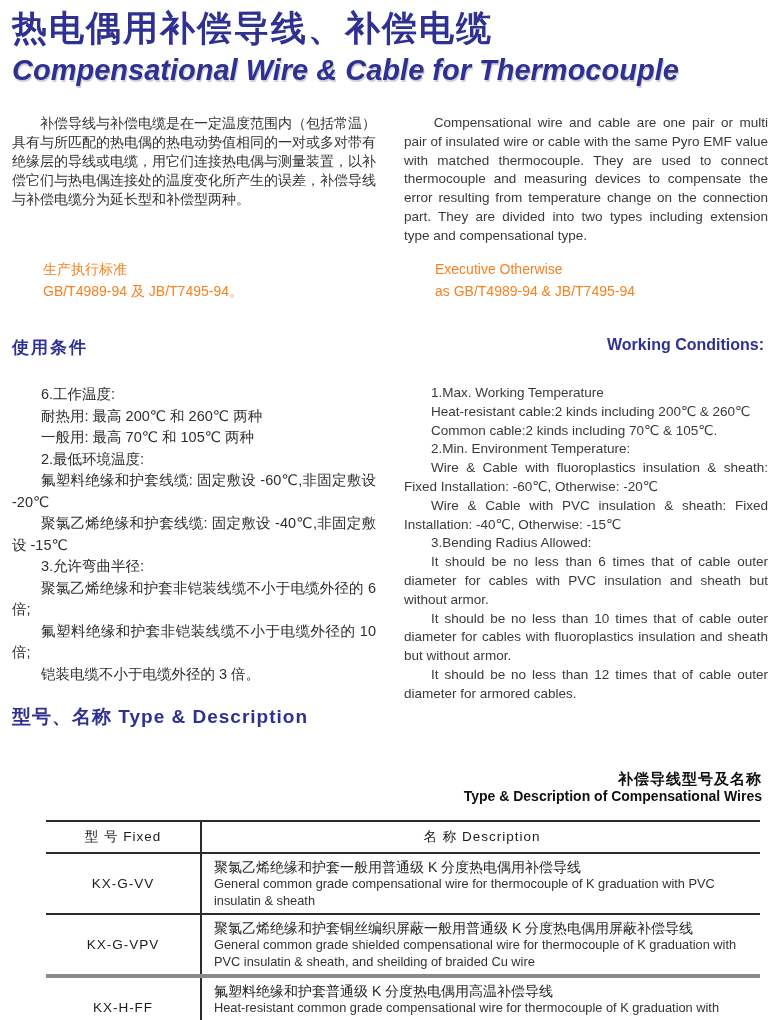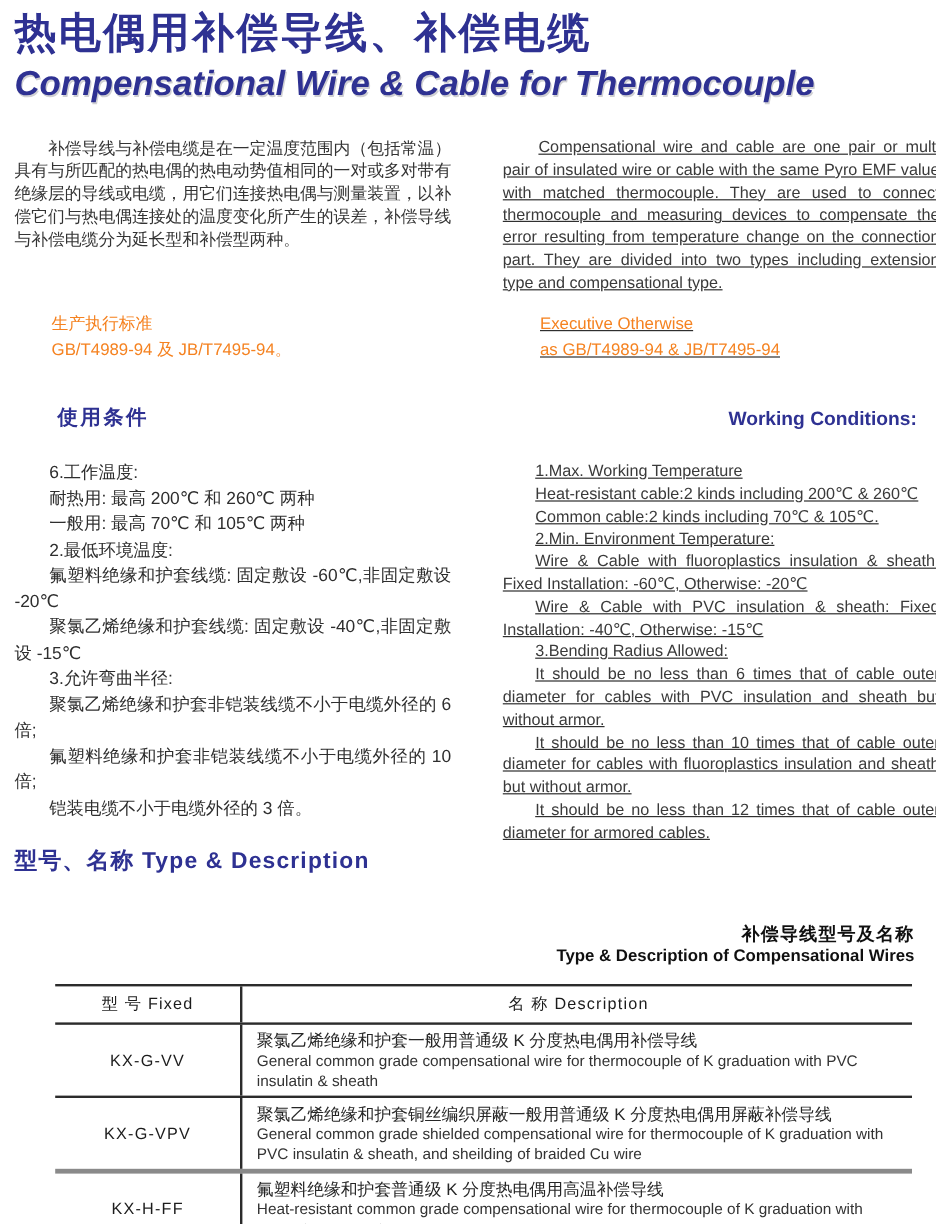--- a/index.html
+++ b/index.html
@@ -17,34 +17,34 @@
     font-size:35px; font-weight:bold; color:var(--blue);
     letter-spacing:2px; line-height:44px; white-space:nowrap;
   }
   .title-en {
     font-size:29px; font-weight:bold; font-style:italic; color:var(--blue);
     line-height:36px; margin-top:2px; white-space:nowrap;
     text-shadow:1px 2px 0 rgba(120,120,130,0.35);
   }
 
   
-  .tworow { position:absolute; left:12px; width:756px; display:flex; gap:43px; }
+  .tworow { position:absolute; left:12px; width:756px; display:flex; gap:28px; }
   .col-l { width:364px; flex:0 0 364px; }
-  .col-r { width:364px; flex:0 0 364px;text-decoration:underline; }
+  .col-r { width:364px; flex:0 0 364px; }
 
   .intro-row { top:114px; }
   .intro-zh { font-size:14px; line-height:19px; text-indent:2em; text-align:justify; color:#333; }
   .intro-en { font-size:13.5px; line-height:18.8px; text-indent:2.2em; text-align:justify; color:#3a3a3a; }
 
   .standards-row { top:258px; }
   .standard { padding-left:31px; color:var(--orange); }
   .standard div { font-size:14px; line-height:22px; }
 
   .wc-headings { position:absolute; top:336px; left:12px; right:16px;
-    display:flex; justify-content:space-between; align-items:flex-end;margin-left:36px; }
+    display:flex; justify-content:space-between; align-items:flex-start; }
   .wc-h-zh { font-size:17px; font-weight:bold; color:var(--blue); letter-spacing:2px; }
   .wc-h-en { font-size:16px; font-weight:bold; color:var(--blue); }
 
   .wc-row { top:384px; }
   .wc-row .col-l p { font-size:14.5px; line-height:21.5px; text-indent:2em; text-align:justify; color:#2e2e2e; }
   .wc-row .col-r p { font-size:13.5px; line-height:18.8px; text-indent:2em; text-align:justify; color:#3a3a3a; }
 
   
   .type-heading { position:absolute; top:704px; left:12px;
     font-size:19px; font-weight:bold; color:var(--blue); letter-spacing:1px; }

